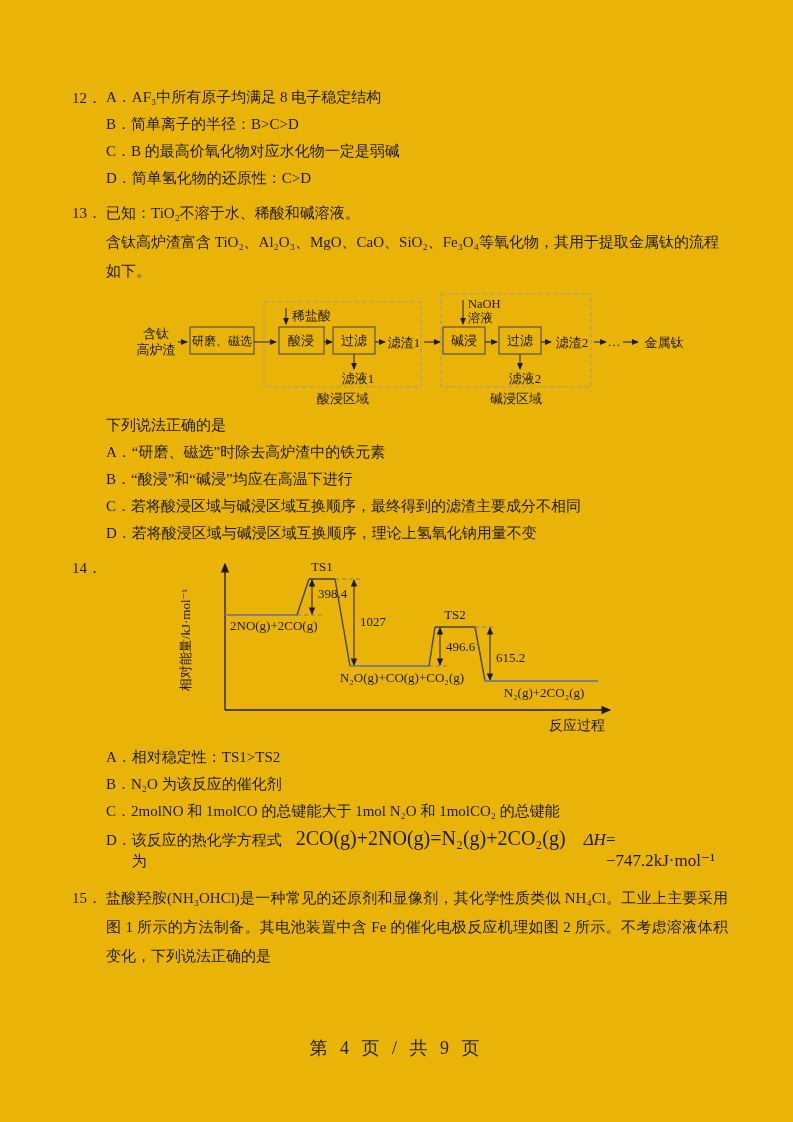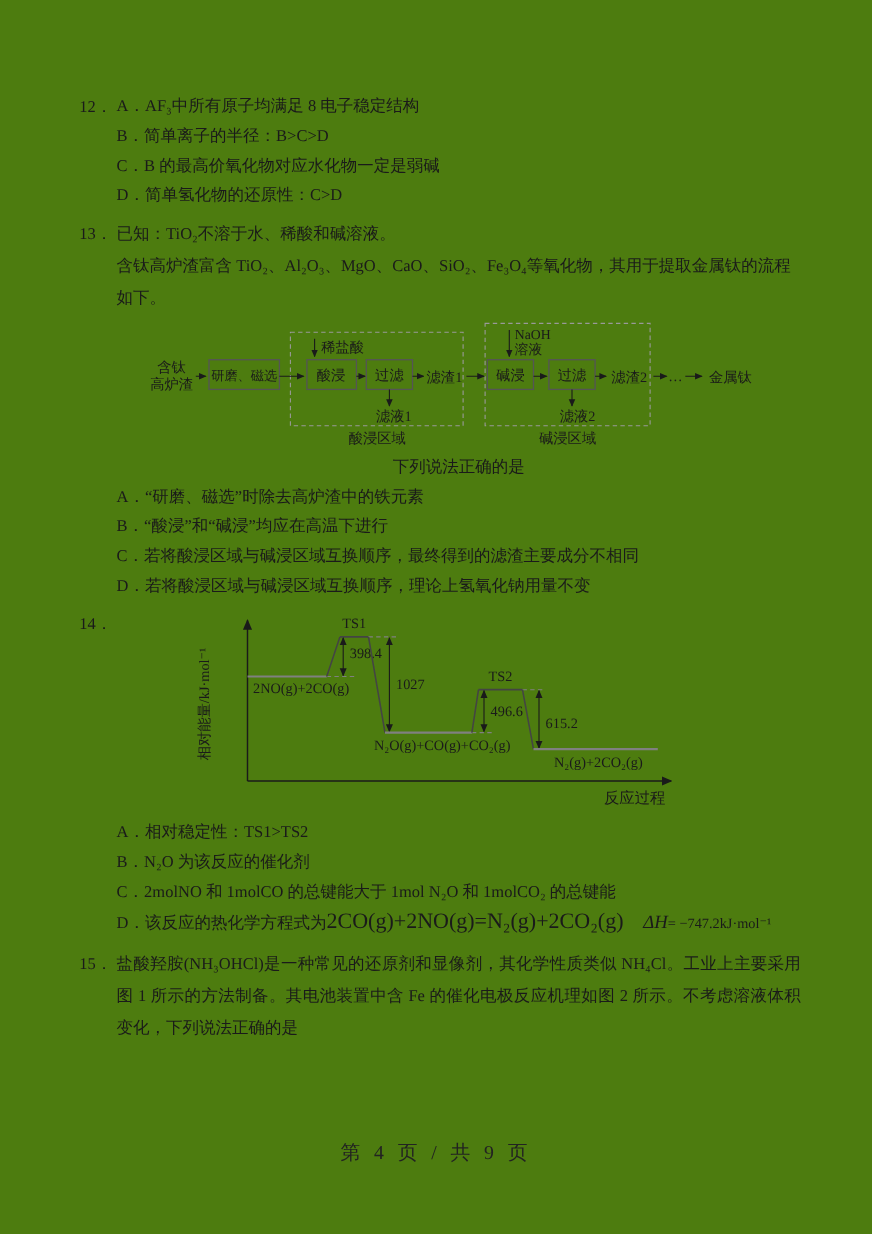--- a/index.html
+++ b/index.html
@@ -1,45 +1,45 @@
 <!DOCTYPE html>
 <html><head>
 <meta charset="utf-8">
 <style>
   * { margin:0; padding:0; box-sizing:border-box; }
   html,body { background:#ffffff; }
   .page {
     position:relative;
     width:793px; height:1122px;
-    background:#4d7c0f;
+    background:#eab308;
     color:#1a1a1a;
     font-family:"Liberation Serif","DejaVu Serif",serif;
     font-size:15px;
     overflow:hidden;
   }
   .content { padding:84px 48px 0 72px; }
   .question { display:flex; align-items:flex-start; }
   .qnum { width:34px; flex-shrink:0; line-height:29px; }
   .qbody { width:622px; }
   .stem { text-align:justify; line-height:29px; }
   .stem-line { line-height:29px; }
   .options { margin-top:3px; }
   .option { display:flex; line-height:21px; margin-bottom:6px; }
   .opt-label { flex-shrink:0; }
   .opt-text { text-align:left; }
-  .lead-line { line-height:27px; margin-bottom:2px;text-align:center; }
+  .lead-line { line-height:27px; margin-bottom:2px; }
   .flow-svg { display:block; margin:4px 0 2px 30px; }
   .energy-svg { display:block; margin:2px 0 2px 56px; }
   svg text { font-family:"Liberation Serif","DejaVu Serif",serif; fill:#1a1a1a; }
   .formula {
     font-family:"Liberation Serif","DejaVu Serif",serif;
     font-size:20px;
   }
   .dh-symbol { font-style:italic; font-size:17px; margin-left:18px; }
-  .dh-value { font-size:13px; }
+  .dh-value { font-size:17px; }
   .q14-optD { align-items:baseline; }
   .footer {
     position:absolute; left:0; bottom:62px; width:100%;
     text-align:center; font-size:18px; letter-spacing:4px; color:#222;
   }
   .mt6 { margin-top:6px; }
   .mt4 { margin-top:4px; }
 </style>
 </head>
 <body>

